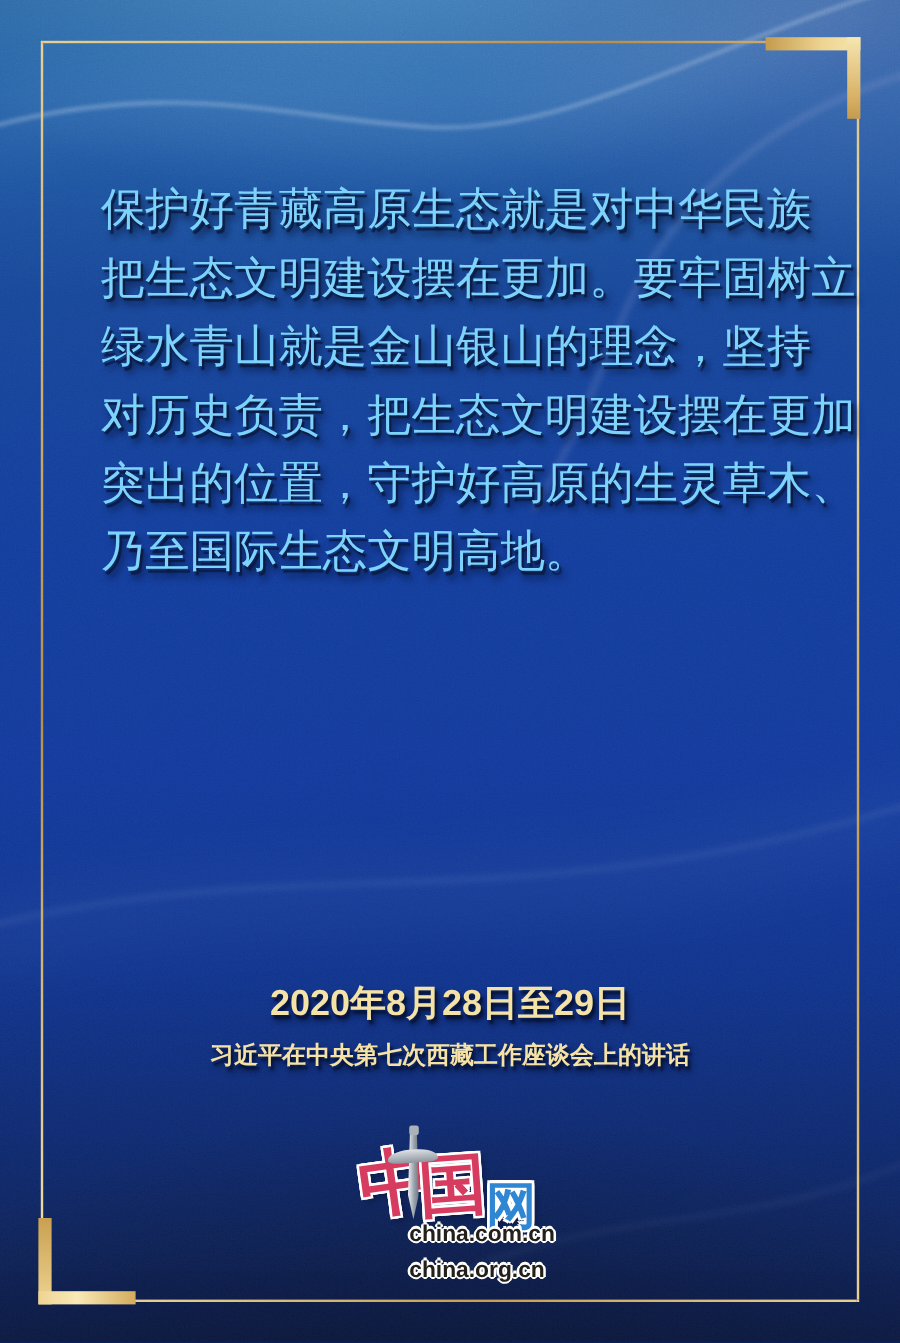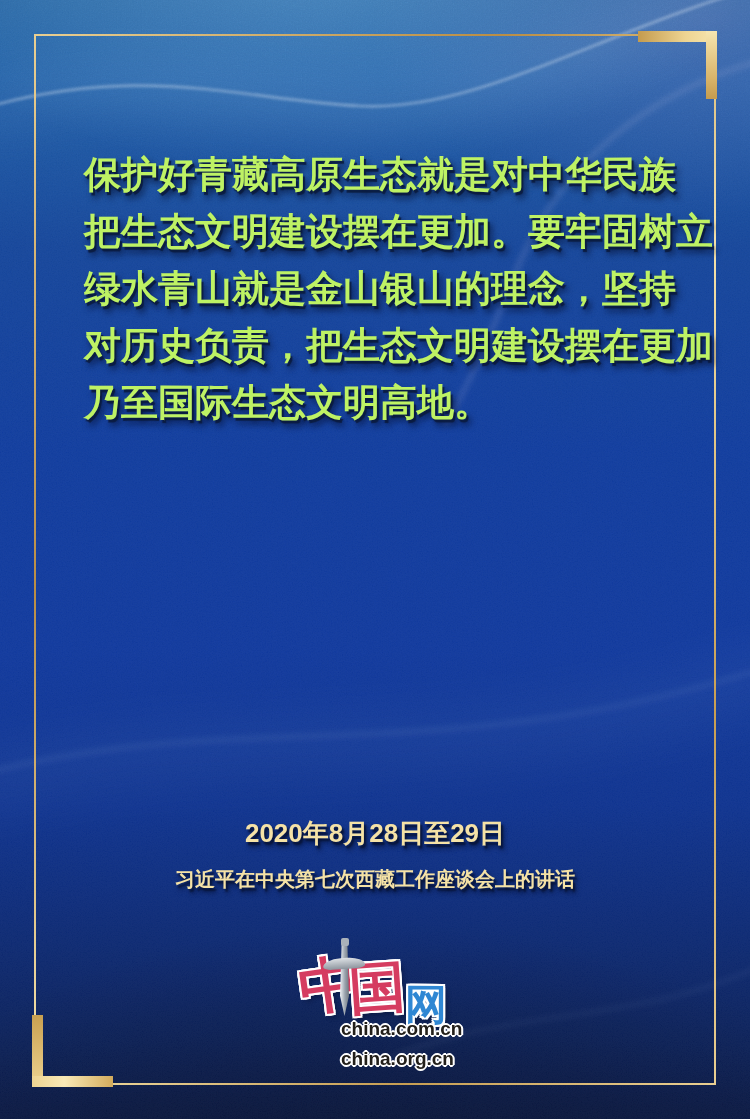--- a/index.html
+++ b/index.html
@@ -22,29 +22,29 @@
     border:2px solid #c9a45c;
     border-image:linear-gradient(130deg,#e9cf92,#b98d45 30%,#f3e2ab 55%,#c79e52 80%,#e9cf92) 1;
   }
   .br{position:absolute;}
   .tr-h{top:31px;right:33px;width:79px;height:11px;background:linear-gradient(90deg,#c49b4e,#eed492 60%,#f6e6b0);}
   .tr-v{top:31px;right:33px;width:11px;height:68px;background:linear-gradient(180deg,#f6e6b0,#d9b469 70%,#c49b4e);}
   .bl-v{left:32px;bottom:32px;width:11px;height:72px;background:linear-gradient(180deg,#c9a050,#eed492);}
   .bl-h{left:32px;bottom:32px;width:81px;height:11px;background:linear-gradient(90deg,#eed492,#f8e9b6 40%,#d3ab5c);}
   .quote{position:absolute;left:84px;top:146px;width:620px;}
   .quote-line{
-    font-size:37px;line-height:57px;font-weight:700;letter-spacing:0;
-    color:#bef264;white-space:nowrap;
+    font-size:37px;line-height:57px;font-weight:400;letter-spacing:0;
+    color:#7dd3fc;white-space:nowrap;
     text-shadow:2px 3px 1px rgba(10,26,60,.9), 4px 6px 6px rgba(4,12,40,.7);
   }
   .date,.attribution{
     position:absolute;left:0;right:0;text-align:center;font-weight:700;color:#f5e2a6;
     text-shadow:2px 3px 2px rgba(6,16,48,.85), 3px 5px 5px rgba(4,12,40,.6);
   }
-  .date{top:816px;font-size:26px;}
+  .date{top:816px;font-size:30px;}
   .attribution{top:866px;font-size:20px;}
   .logo{position:absolute;left:303px;top:948px;width:170px;height:106px;}
   .logo .cn{position:absolute;line-height:1;font-weight:900;}
   .outline-w{
     text-shadow:
       2px 0 0 #fff,-2px 0 0 #fff,0 2px 0 #fff,0 -2px 0 #fff,
       2px 2px 0 #fff,-2px -2px 0 #fff,2px -2px 0 #fff,-2px 2px 0 #fff,
       3px 4px 5px rgba(4,10,34,.45);
   }
   .zhong{left:-4px;top:8px;font-size:60px;color:#d53c60;transform:rotate(-8deg);}
@@ -117,20 +117,21 @@
   <div class="br tr-h"></div>
   <div class="br tr-v"></div>
   <div class="br bl-v"></div>
   <div class="br bl-h"></div>
 
   <div class="quote">
     <div class="quote-line">保护好青藏高原生态就是对中华民族</div>
     <div class="quote-line">把生态文明建设摆在更加。要牢固树立</div>
     <div class="quote-line">绿水青山就是金山银山的理念，坚持</div>
     <div class="quote-line">对历史负责，把生态文明建设摆在更加</div>
+    <div class="quote-line">突出的位置，守护好高原的生灵草木、</div>
     <div class="quote-line">乃至国际生态文明高地。</div>
   </div>
 
   <div class="date">2020年8月28日至29日</div>
   <div class="attribution">习近平在中央第七次西藏工作座谈会上的讲话</div>
 
   <div class="logo">
     <span class="cn zhong outline-w">中</span>
     <span class="cn guo outline-w">国</span>
     <div class="sword-blade"></div>

